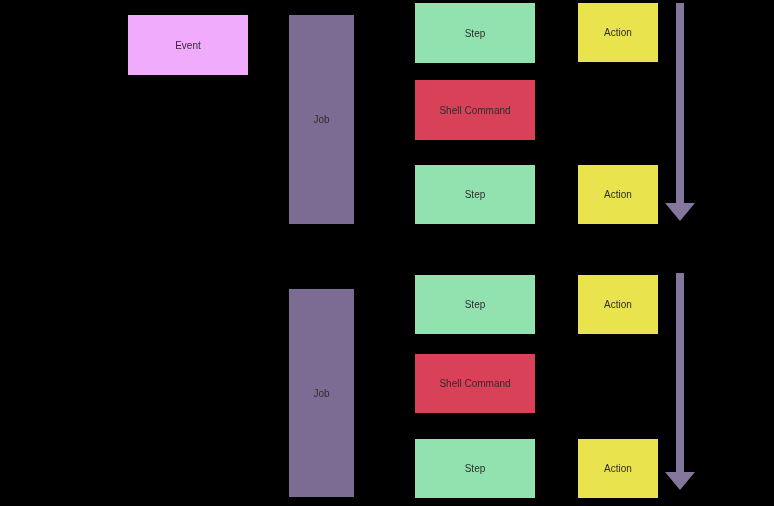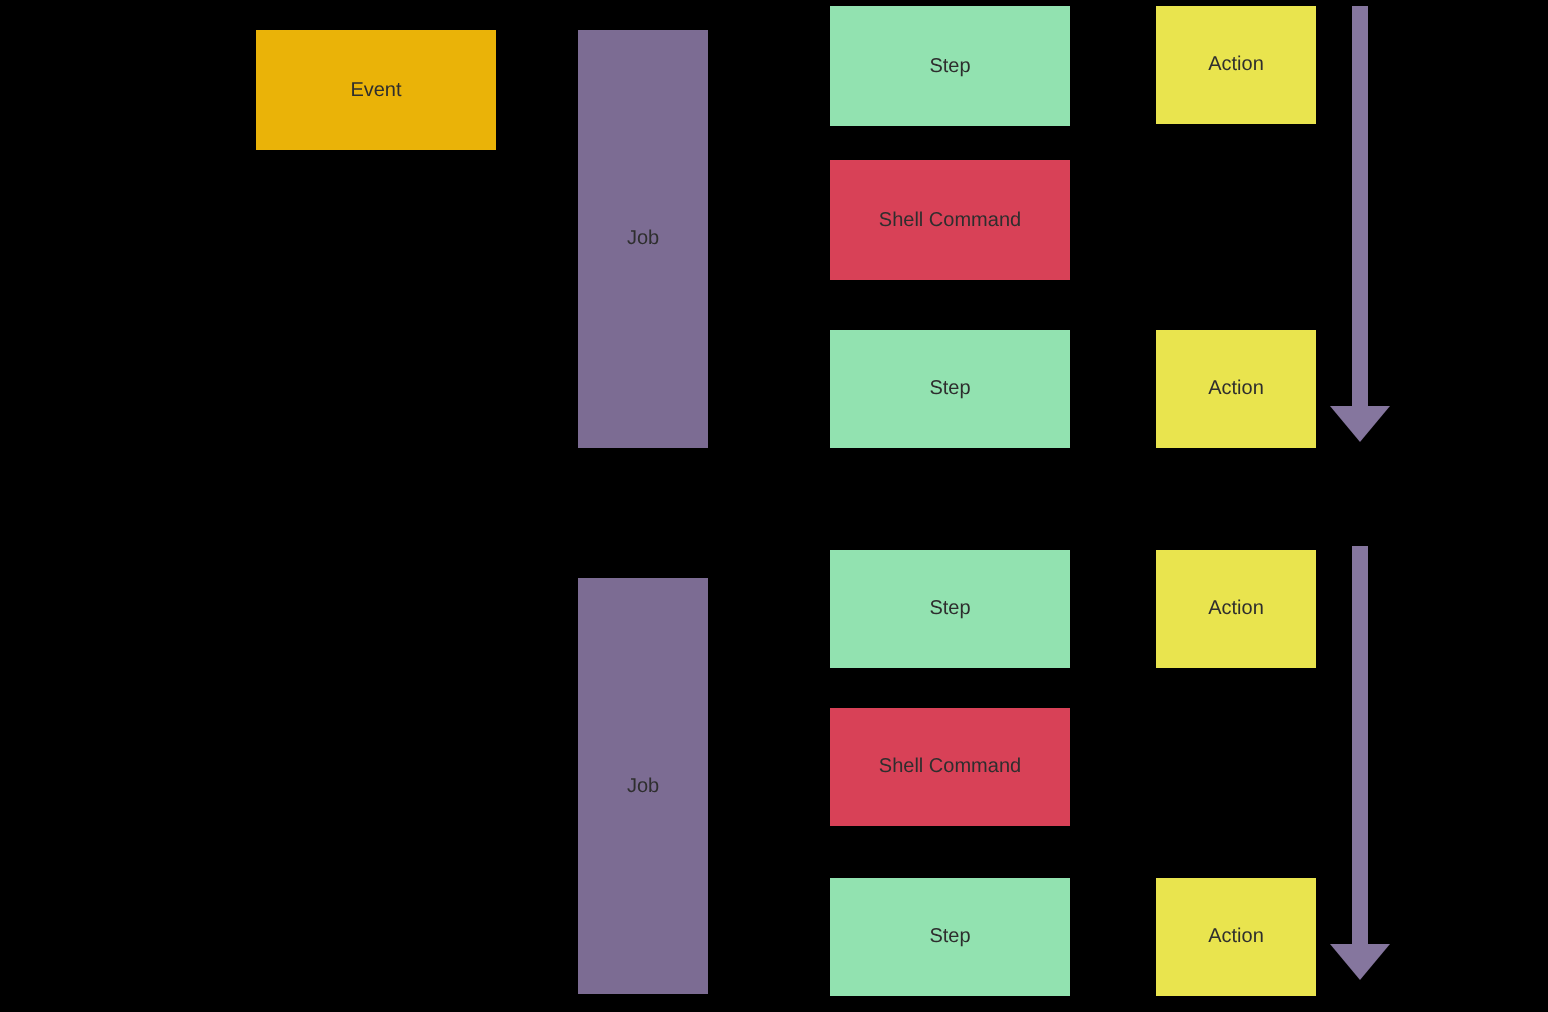--- a/index.html
+++ b/index.html
@@ -54,21 +54,21 @@
     border-left: 15px solid transparent;
     border-right: 15px solid transparent;
     border-top: 18px solid #85769e; 
   }
 </style>
 </head>
 <body>
 
 <div class="canvas" style="background: rgb(0, 0, 0);">
 
-  <div class="node event-node" style="background: #eab308; color: rgb(46, 46, 46);">Event</div>
+  <div class="node event-node" style="background: #f0abfc; color: rgb(46, 46, 46);">Event</div>
 
   <div class="node job-1" style="background: rgb(124, 108, 147); color: rgb(46, 46, 46);">Job</div>
 
   <div class="node step-1a" style="background: rgb(146, 226, 176); color: rgb(46, 46, 46);">Step</div>
 
   <div class="node shell-1" style="background: rgb(216, 65, 87); color: rgb(46, 46, 46);">Shell Command</div>
 
   <div class="node step-1b" style="background: rgb(146, 226, 176); color: rgb(46, 46, 46);">Step</div>
 
   <div class="node action-1a" style="background: rgb(233, 228, 78); color: rgb(46, 46, 46);">Action</div>

